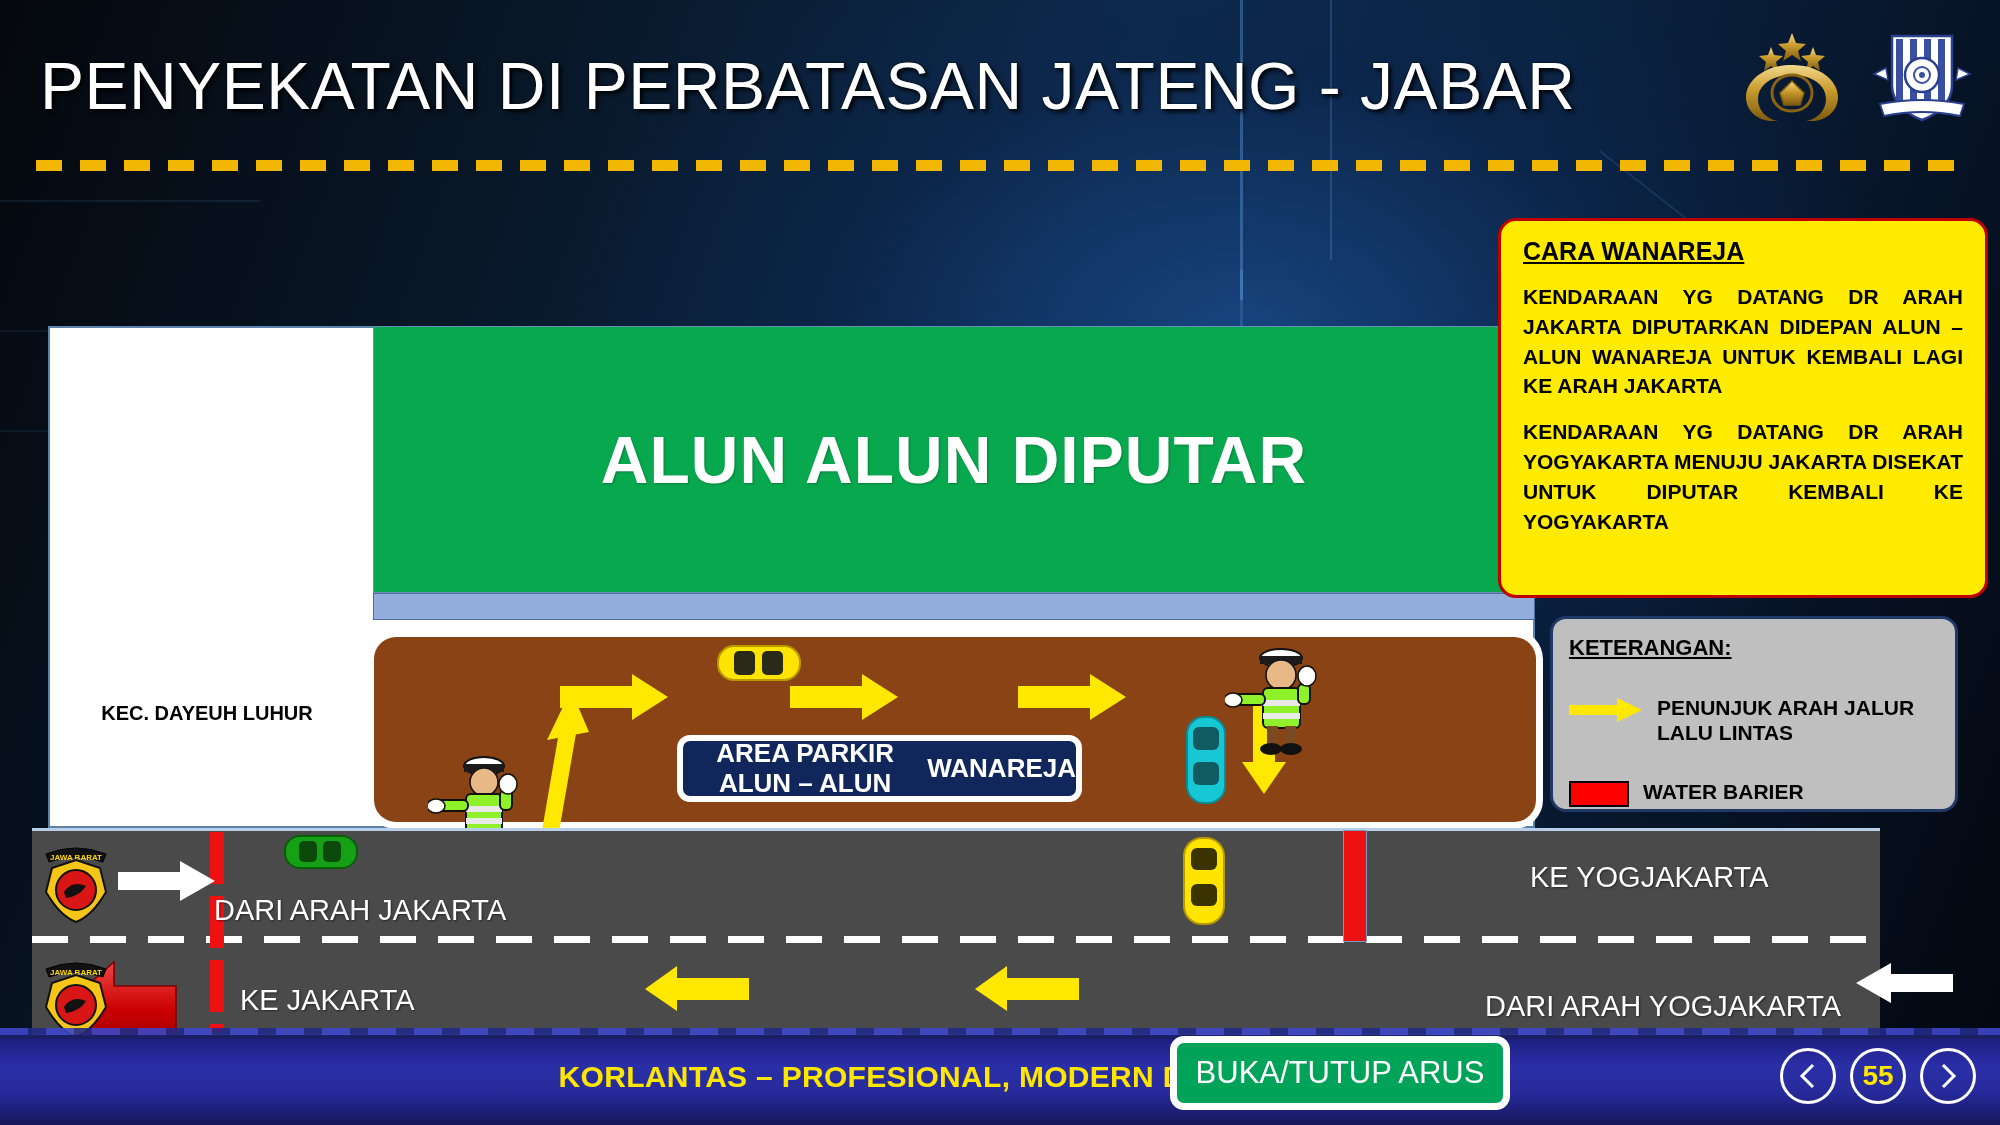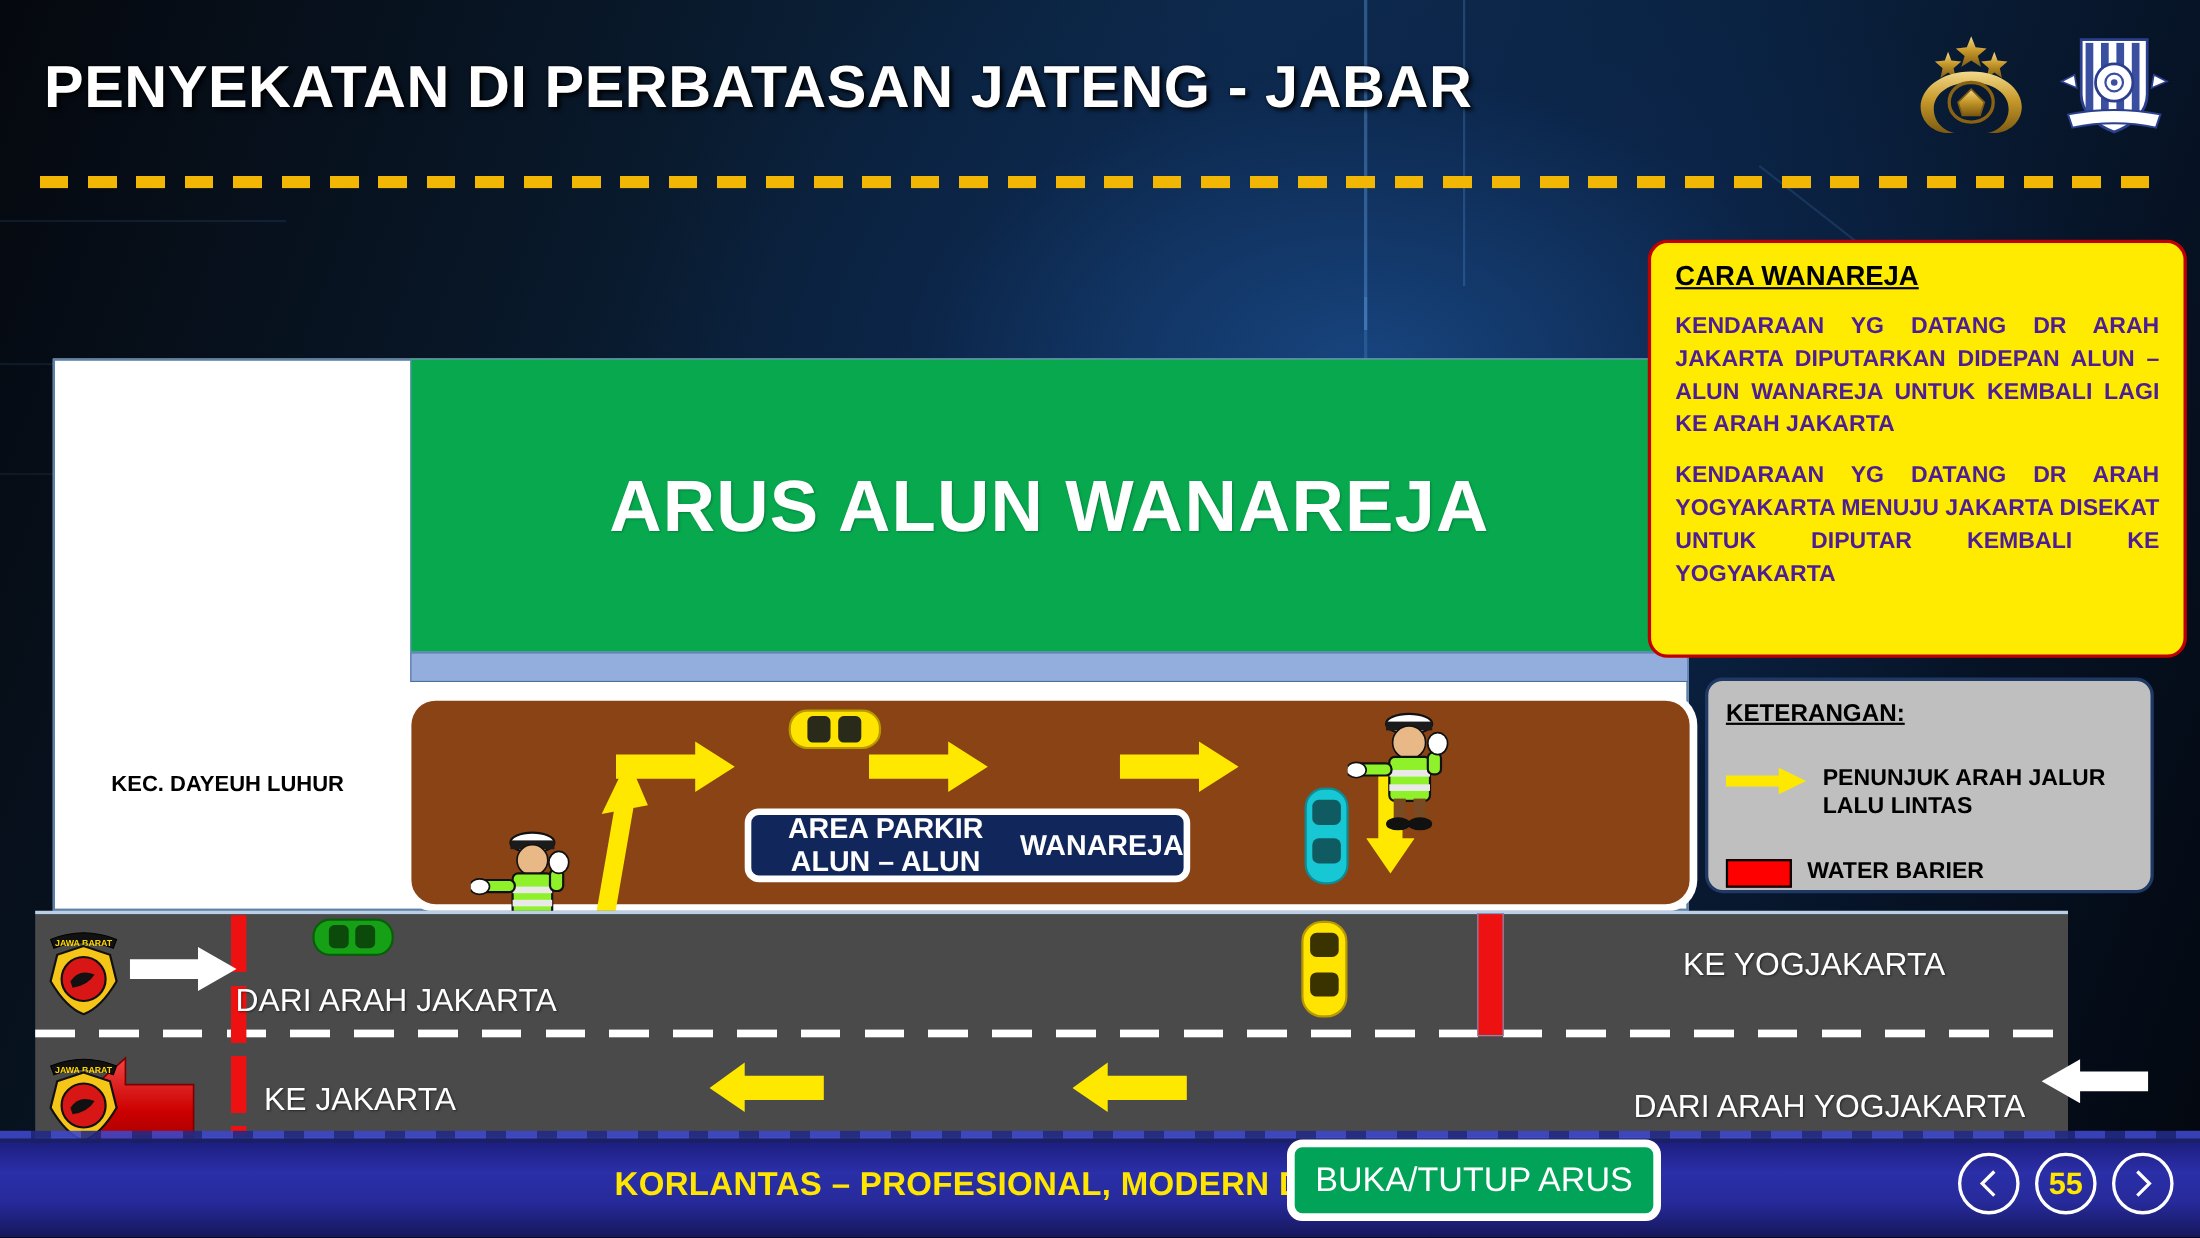--- a/index.html
+++ b/index.html
@@ -17,21 +17,21 @@
   .s2{left:1330px;top:0;width:2px;height:260px;background:rgba(110,175,245,0.22);}
   .s3{left:1600px;top:150px;width:420px;height:2px;transform:rotate(38deg);transform-origin:left top;background:rgba(110,175,245,0.15);}
   .s4{left:0;top:200px;width:260px;height:2px;background:rgba(110,175,245,0.10);}
   .s5{left:0;top:330px;width:200px;height:2px;background:rgba(110,175,245,0.09);}
   .s6{left:0;top:430px;width:170px;height:2px;background:rgba(110,175,245,0.08);}
   .s7{left:1240px;top:270px;width:3px;height:110px;background:rgba(110,175,245,0.20);}
 
   
   .title{
     position:absolute;left:40px;top:48px;
-    font-size:54px;font-weight:bold;color:#ffffff;letter-spacing:0.5px;
+    font-size:66px;font-weight:normal;color:#ffffff;letter-spacing:0.5px;
     text-shadow:3px 3px 4px rgba(0,0,0,0.85), 0 0 2px rgba(0,0,0,0.9);
     white-space:nowrap;
   }
   .logos{position:absolute;right:28px;top:30px;display:flex;gap:26px;align-items:center;}
   .dashline{
     position:absolute;left:36px;top:160px;width:1928px;height:11px;
     background:repeating-linear-gradient(to right,#f2b705 0 26px, rgba(0,0,0,0) 26px 44px);
   }
 
   
@@ -97,21 +97,21 @@
     background:repeating-linear-gradient(to bottom,#ee1111 0 52px, rgba(0,0,0,0) 52px 64px);}
   .b-right{left:1343px;top:830px;width:22px;height:110px;}
 
   
   .info-box{
     position:absolute;left:1498px;top:218px;width:490px;height:380px;
     background:#ffeb00;border:3px solid #c00000;border-radius:18px;box-sizing:border-box;
     padding:16px 22px 10px 22px;
   }
   .info-title{font-size:25px;font-weight:bold;color:#000;text-decoration:underline;margin-bottom:16px;}
-  .info-p{font-size:21px;font-weight:bold;color:#4c1d95;text-align:justify;text-align-last:left;
+  .info-p{font-size:21px;font-weight:bold;color:#000000;text-align:justify;text-align-last:left;
     line-height:1.42;margin:0 0 16px 0;}
 
   
   .legend{
     position:absolute;left:1550px;top:616px;width:408px;height:196px;
     background:#bfbfbf;border:3px solid #1f3864;border-radius:16px;box-sizing:border-box;
     padding:16px 16px;
   }
   .legend-title{font-size:22px;font-weight:bold;color:#000;text-decoration:underline;margin-bottom:10px;}
   .legend-row{display:flex;align-items:flex-start;gap:14px;margin-bottom:14px;margin-top:34px;}
@@ -206,21 +206,21 @@
         <path d="M8 74 Q50 66 92 74 L88 86 Q50 78 12 86 Z" fill="#ffffff" stroke="#2b3f8f" stroke-width="1.8"></path>
       </svg>
     </span>
   </div>
 
   <div class="dashline"></div>
 
   <div class="white-panel"></div>
 
   <div class="green-banner">
-    <span>ARUS ALUN WANAREJA</span>
+    <span>ALUN ALUN DIPUTAR</span>
   </div>
   <div class="blue-strip"></div>
 
   <div class="perbatasan">
     <div>KEC. DAYEUH LUHUR</div>
   </div>
 
   <div class="brown-area"></div>
 
   <svg class="arrow-y" style="left:560px;top:672px;" width="110" height="50" viewBox="0 0 110 50">

